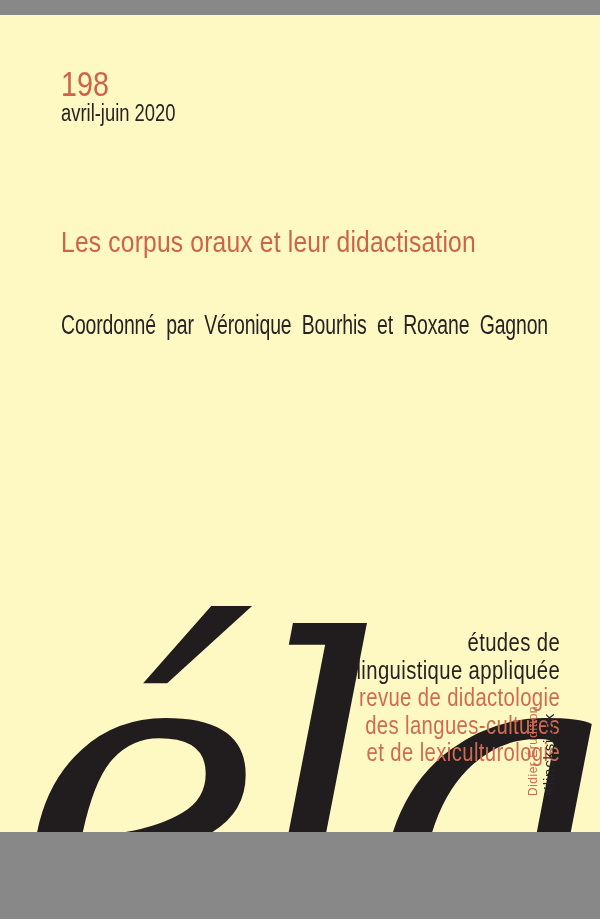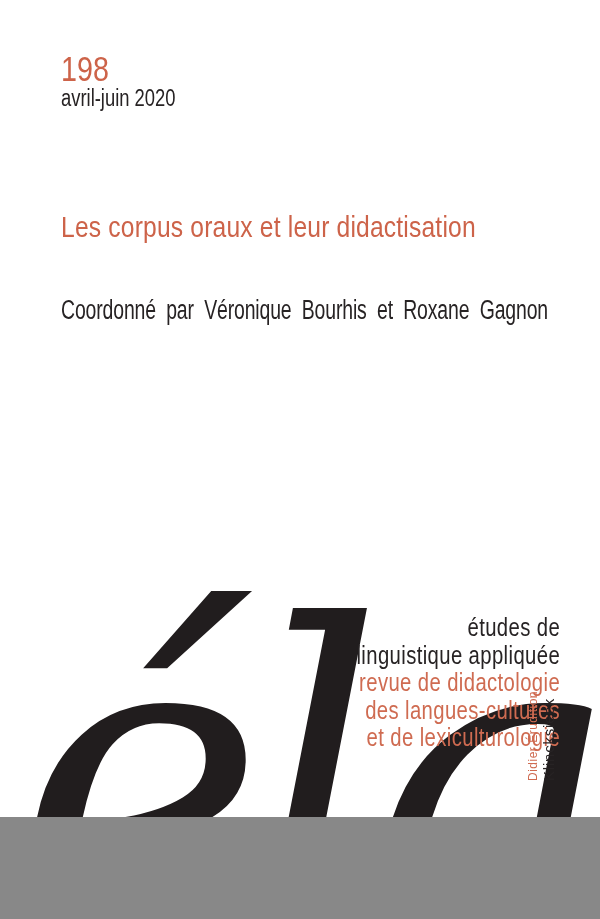--- a/index.html
+++ b/index.html
@@ -10,22 +10,22 @@
     --logo_ink: #211d1e;
   }
   * { margin: 0; padding: 0; box-sizing: border-box; }
   html, body { background: #888; }
   body { font-family: "Liberation Sans", "DejaVu Sans", sans-serif; }
 
   .cover {
     position: relative;
     width: 600px;
     height: 817px;
-    margin: 0 auto;
-    background: #ffffff;
+    margin: 15px auto;
+    background: #fef9c3;
     overflow: hidden;
   }
 
   
   .issue-number {
     position: absolute;
     left: 61px;
     top: 51px;
     font-size: 35px;
     line-height: 1;

